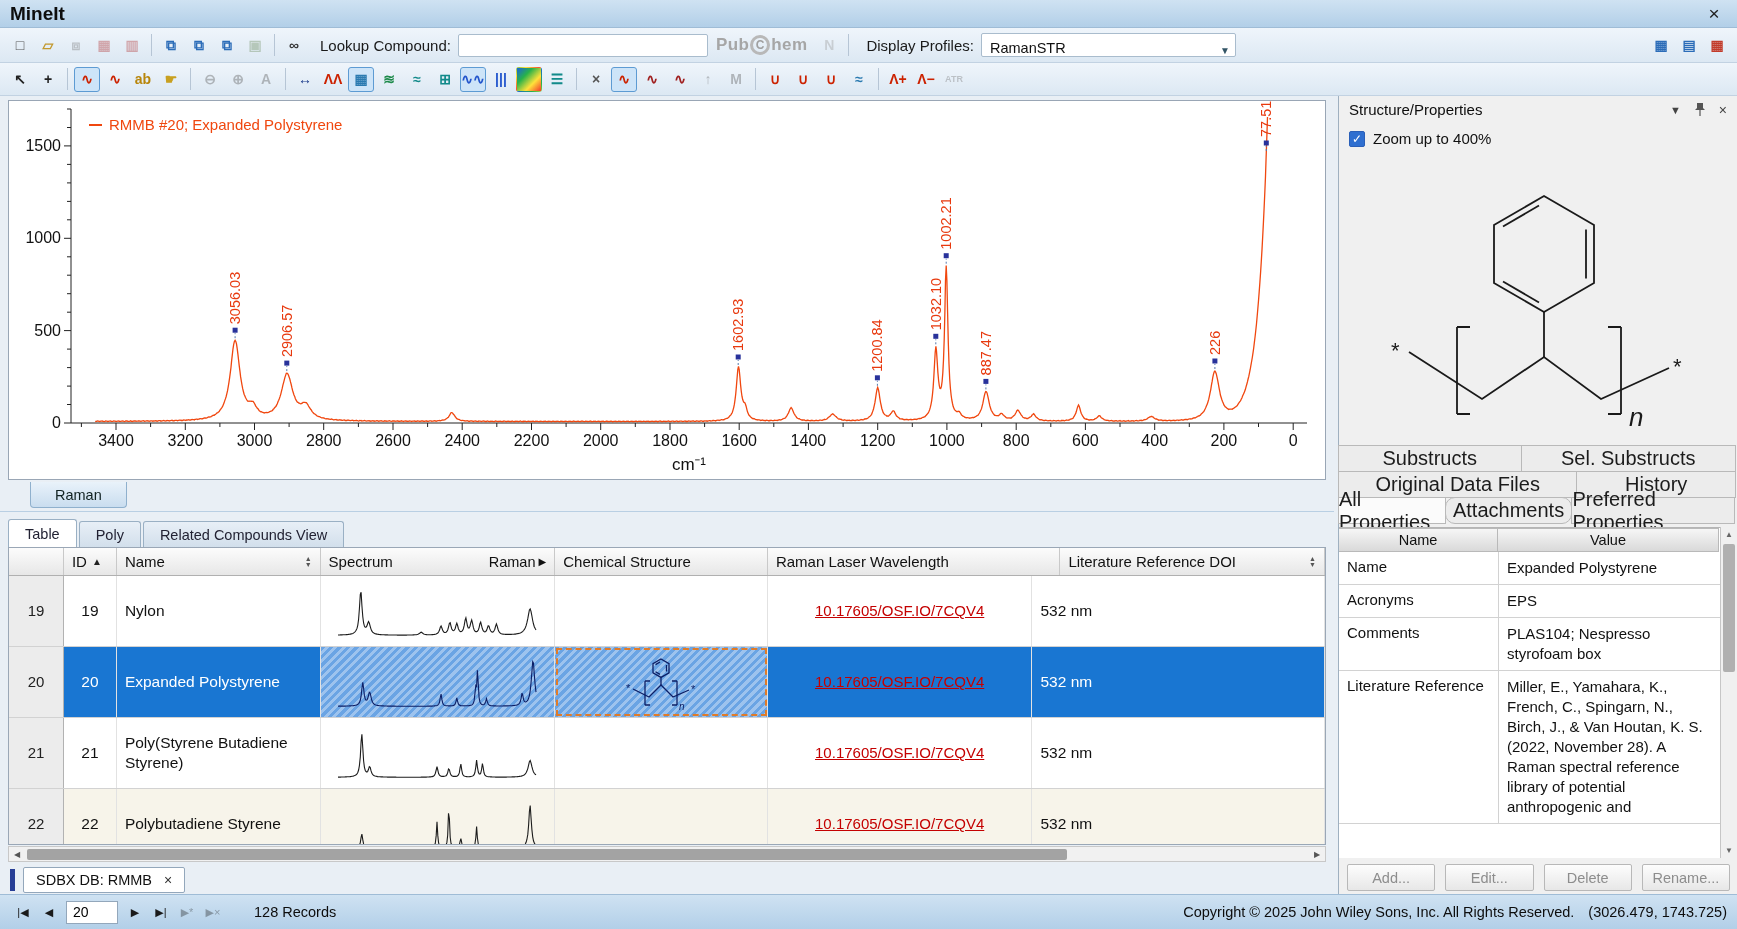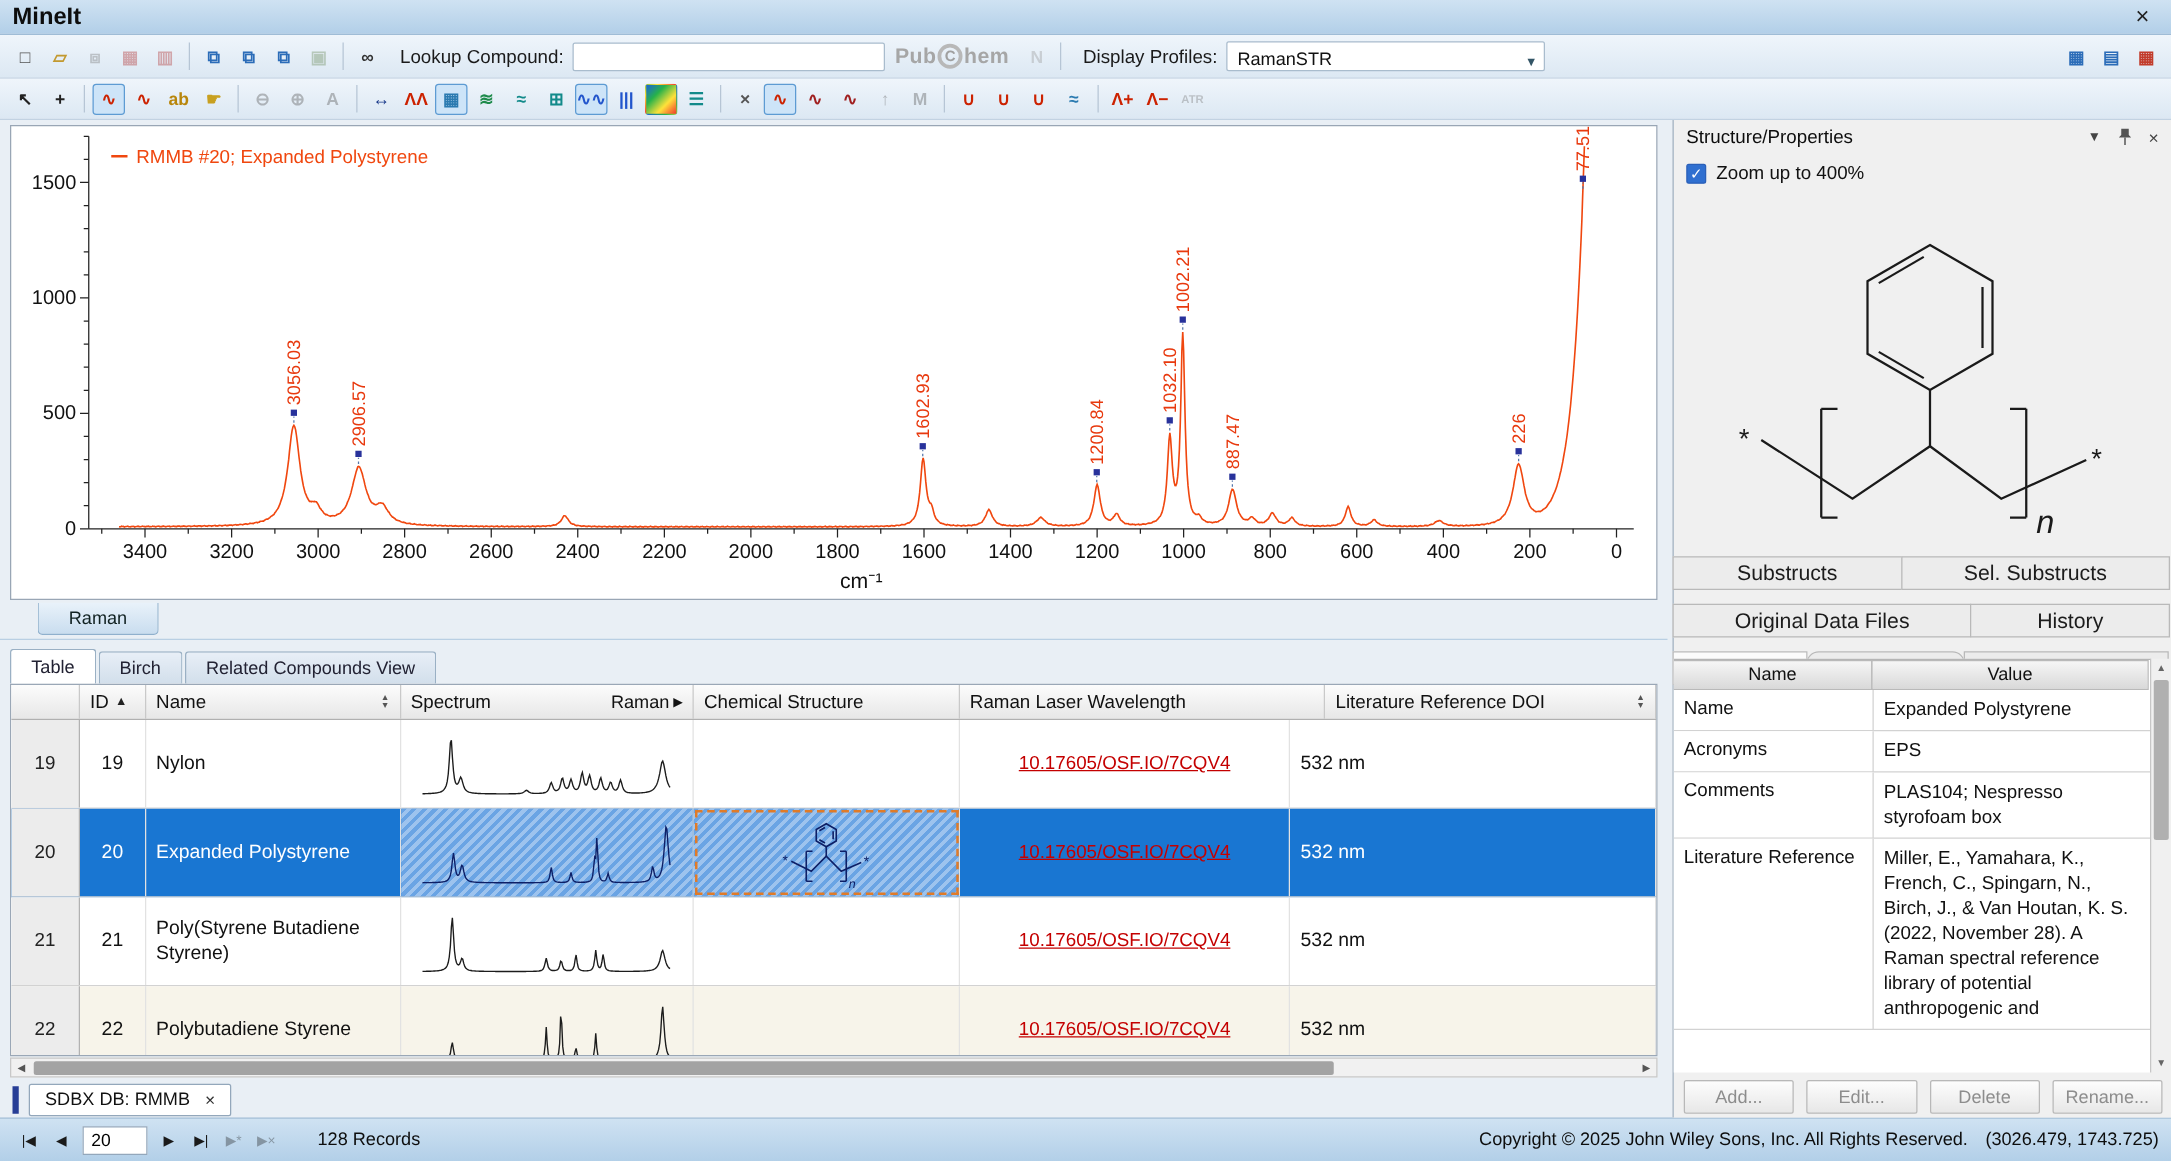--- a/index.html
+++ b/index.html
@@ -111,22 +111,22 @@
     background:#f0f0f0; border-left:1px solid #9fb0c0; }
   .rp-header { height:27px; display:flex; align-items:center; padding:0 10px; font-size:15px; color:#0d0d0d; }
   .rp-hicons { margin-left:auto; display:flex; gap:13px; align-items:center; color:#444; }
   .rp-hicons span { font-size:11px; cursor:pointer; }
   .rp-check-row { display:flex; align-items:center; gap:8px; padding:7px 10px 0; font-size:15px; }
   .checkbox { width:16px; height:16px; background:#2f6fd0; border:1px solid #2a5fb8; border-radius:2px;
     color:#fff; font-size:12px; display:flex; align-items:center; justify-content:center; cursor:pointer; }
   .structure-area { position:absolute; left:0; top:56px; width:399px; height:292px; }
   .rp-tabs { position:absolute; left:0; top:350px; width:399px; }
   .rp-tabrow { display:flex; }
-  .rp-tab { height:27px; border:1px solid #b9b9b9; margin:-1px 0 12px -1px; background:#ececec;
-    display:flex; align-items:center; justify-content:center; font-size:17px; color:#1c1c1c; cursor:pointer; }
+  .rp-tab { height:27px; border:1px solid #b9b9b9; margin:-1px 0 0 -1px; background:#ececec;
+    display:flex; align-items:center; justify-content:center; font-size:20px; color:#1c1c1c; cursor:pointer; }
   .rp-tab.active { background:#fbfbfb; }
   .prop-grid { position:absolute; left:0; top:431px; width:382px; height:331px; overflow:hidden;
     background:#fff; border-top:1px solid #b5b5b5; }
   .pg-head { display:flex; height:24px; }
   .pg-hcell { background:linear-gradient(#f6f6f6,#d9d9d9); border:1px solid #b9b9b9; margin:0 0 0 -1px;
     display:flex; align-items:center; justify-content:center; font-size:14.5px; }
   .pg-row { display:flex; }
   .pg-name { width:160px; padding:6px 8px; font-size:15px; border-bottom:1px solid #d2d2d2;
     border-right:1px solid #d2d2d2; background:#fff; }
   .pg-value { width:222px; padding:6px 8px; font-size:15px; border-bottom:1px solid #d2d2d2; line-height:20px; }
@@ -425,21 +425,21 @@
       <text transform="translate(1262.3,36.0) rotate(-90)" font-size="14.5" fill="#e8390e">77.51</text>
     </svg></div>
 
 <div class="raman-tab">
   <span>Raman</span>
 </div>
 <div class="strip-line"></div>
 
 <div class="table-tabs" id="tableTabs">
     <div class="ttab active">Table</div>
-    <div class="ttab">Birch</div>
+    <div class="ttab">Poly</div>
     <div class="ttab">Related Compounds View</div>
   </div>
 <div class="data-table" id="dataTable">
     <div class="thead">
       <div class="th" style="width: 55px;">
         <span class="th-label"></span>
       </div>
       <div class="th" style="width: 53px;">
         <span class="th-label">ID</span>
         <span class="sort-asc">▲</span>

